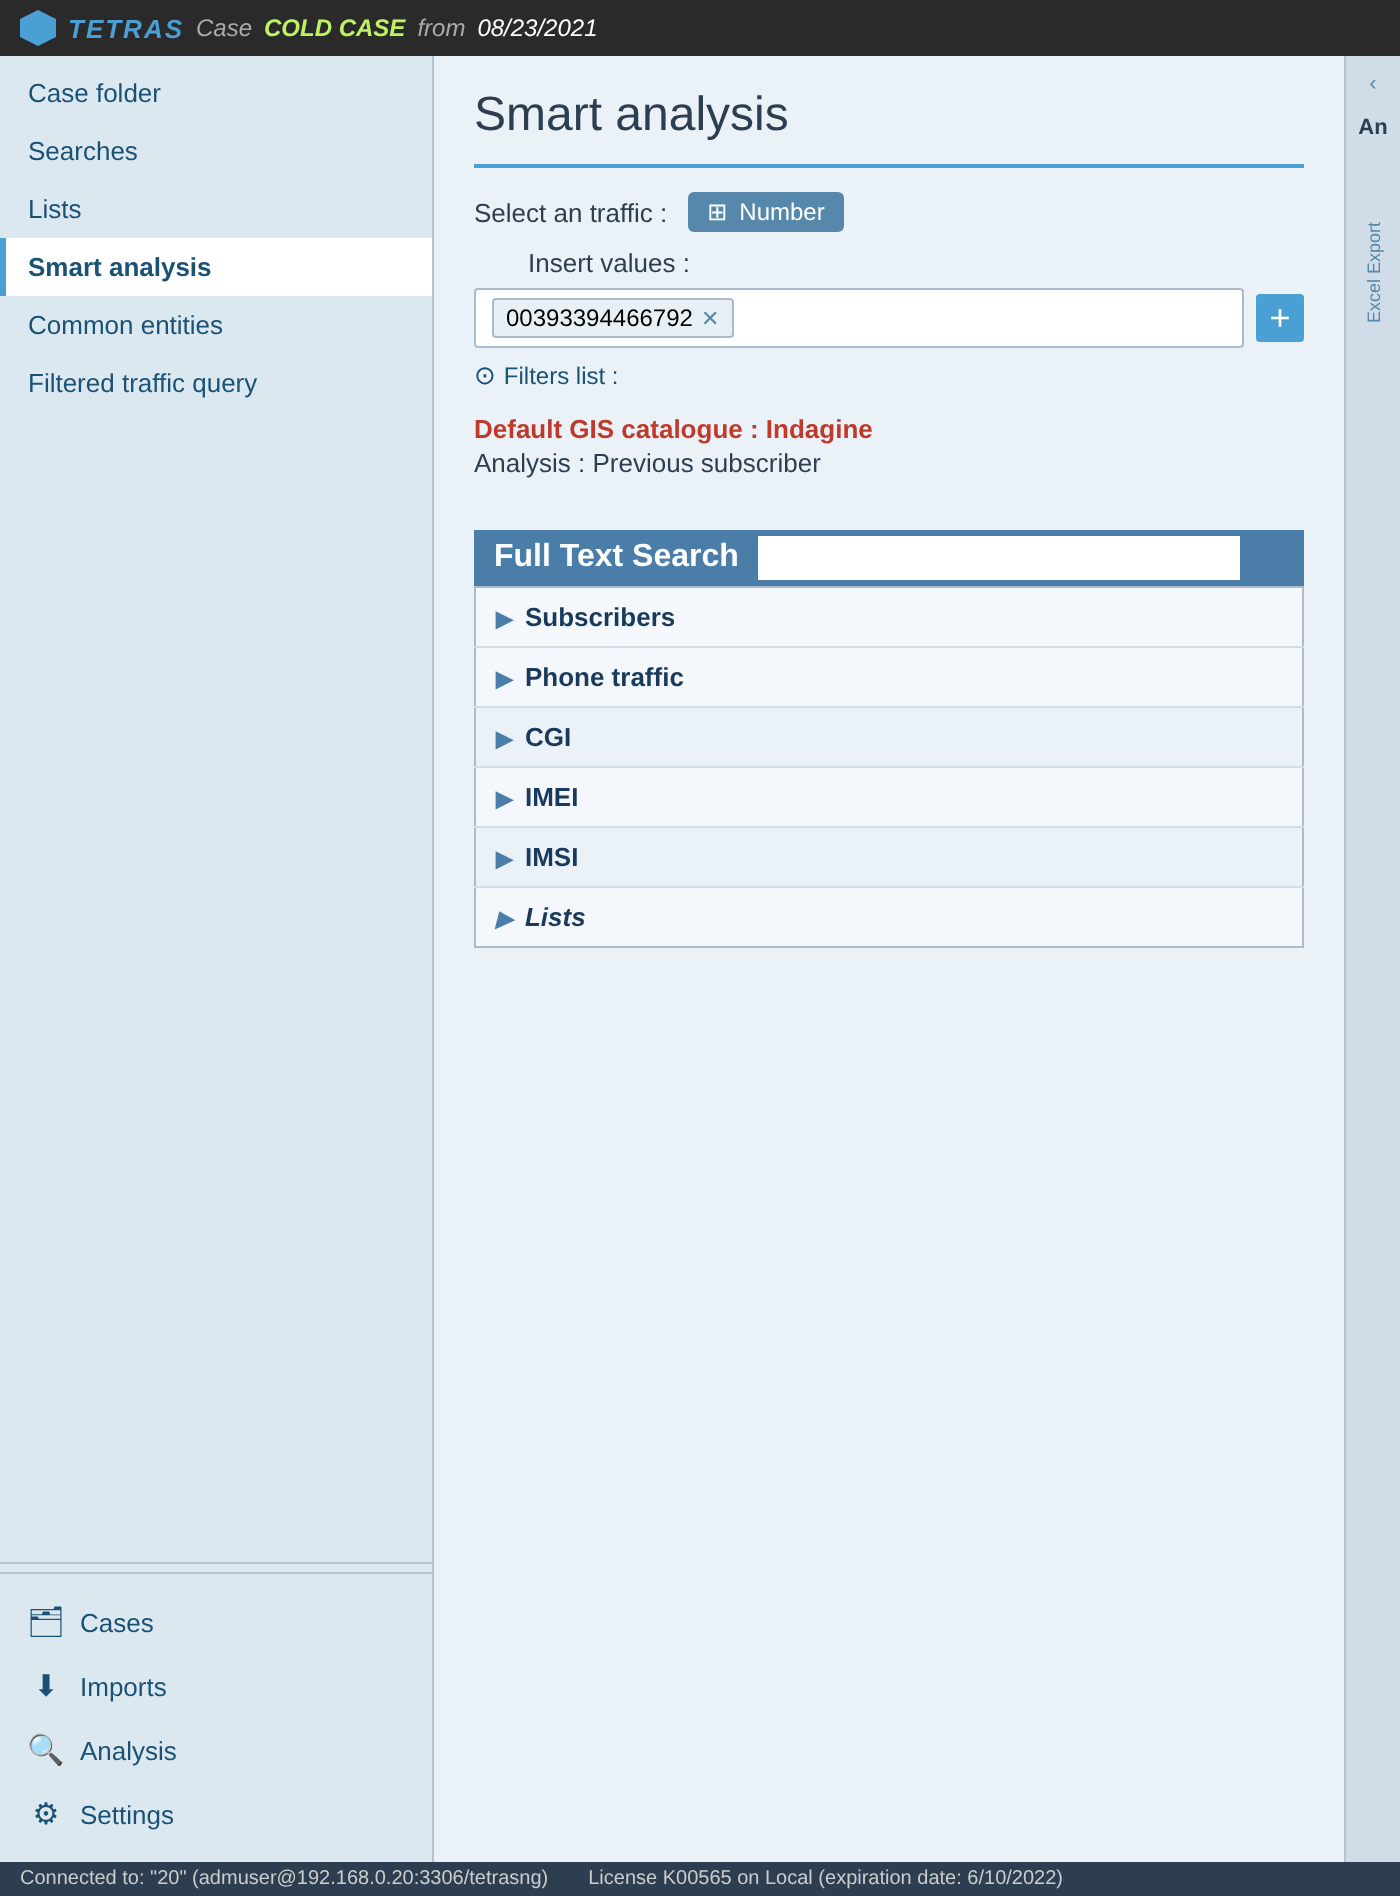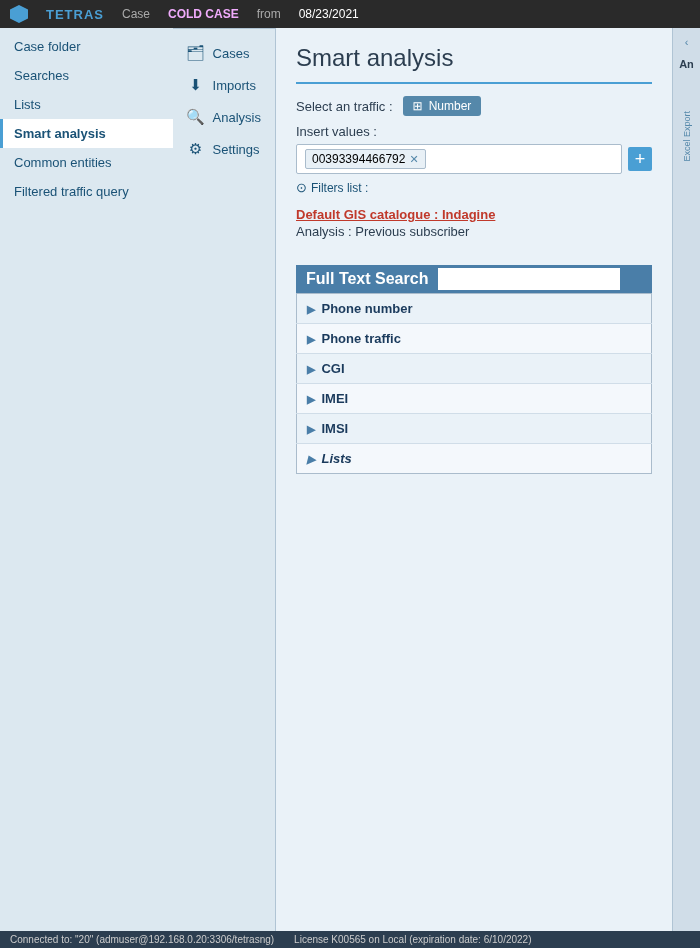--- a/index.html
+++ b/index.html
@@ -16,56 +16,57 @@
 
     
     .top-bar {
       background: #2a2a2a;
       color: #fff;
       display: flex;
       align-items: center;
       padding: 4px 10px;
       height: 28px;
       font-size: 12px;
-      gap: 18px;
+      gap: 6px;
       flex-shrink: 0;
+      font-style: italic;
     }
     .top-bar .logo-hex {
       width: 18px;
       height: 18px;
       background: #4a9fd4;
       clip-path: polygon(50% 0%, 100% 25%, 100% 75%, 50% 100%, 0% 75%, 0% 25%);
       display: flex;
       align-items: center;
       justify-content: center;
     }
     .top-bar .brand {
       font-weight: bold;
       color: #4a9fd4;
       font-size: 13px;
       letter-spacing: 1px;
     }
     .top-bar .case-label { color: #aaa; }
-    .top-bar .case-name { color: #f0abfc; font-weight: bold; }
+    .top-bar .case-name { color: #bef264; font-weight: bold; }
     .top-bar .from-label { color: #aaa; }
     .top-bar .case-date { color: #fff; }
 
     
     .main-layout {
       display: flex;
       flex: 1;
       overflow: hidden;
     }
 
     
     .sidebar {
-      width: 276px;
+      width: 217px;
       background: #dce8f0;
       display: flex;
-      flex-direction: row;
+      flex-direction: column;
       flex-shrink: 0;
       border-right: 1px solid #b0c4d4;
     }
 
     .sidebar-nav {
       flex: 1;
       padding-top: 4px;
     }
 
     .sidebar-item {
@@ -197,20 +198,21 @@
     }
     .entity-selector .grid-icon {
       font-size: 12px;
     }
 
     
     .insert-label {
       color: #2c3e50;
       font-size: 13px;
       margin-bottom: 5px;
+      margin-left: 27px;
     }
 
     .value-input-row {
       display: flex;
       align-items: center;
       gap: 6px;
       margin-bottom: 6px;
     }
     .value-input-box {
       flex: 1;
@@ -262,21 +264,20 @@
       cursor: pointer;
     }
     .filters-icon { font-size: 13px; }
 
     
     .gis-catalogue {
       color: #c0392b;
       font-weight: bold;
       font-size: 13px;
       margin-bottom: 2px;
-      text-decoration: underline;
     }
     .analysis-line {
       color: #2c3e50;
       font-size: 13px;
       margin-bottom: 26px;
     }
 
     
     .fts-bar {
       display: flex;
@@ -437,22 +438,22 @@
         <div class="analysis-line">Analysis :  Previous subscriber</div>
 
         <div class="fts-bar">
           <span class="fts-label">Full Text Search</span>
           <input class="fts-input" type="text" style="">
           <button class="fts-search-btn"></button>
         </div>
 
         <table class="results-table">
           <tbody id="results-tbody">
-              <tr class="results-row-odd">
-                <td><span class="expand-arrow">▶</span><span>Phone  number</span></td>
+          <tr class="results-row-even">
+                <td><span class="expand-arrow">▶</span><span>Subscribers</span></td>
               </tr>
               <tr class="results-row-even">
                 <td><span class="expand-arrow">▶</span><span>Phone traffic</span></td>
               </tr>
               <tr class="results-row-odd">
                 <td><span class="expand-arrow">▶</span><span>CGI</span></td>
               </tr>
               <tr class="results-row-even">
                 <td><span class="expand-arrow">▶</span><span>IMEI</span></td>
               </tr>

